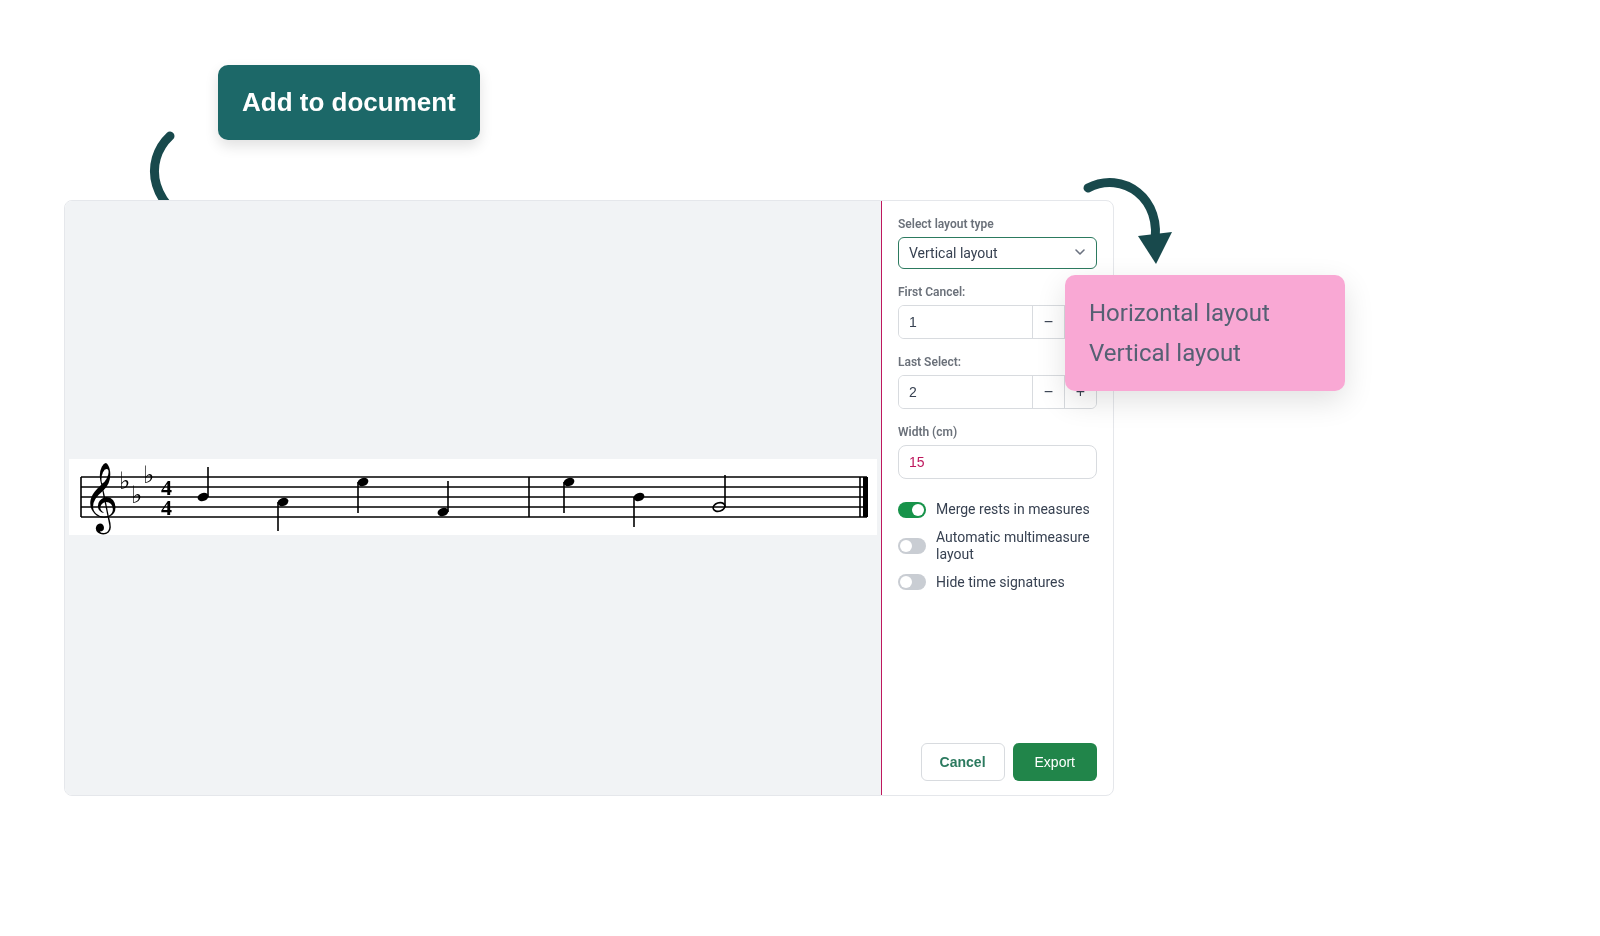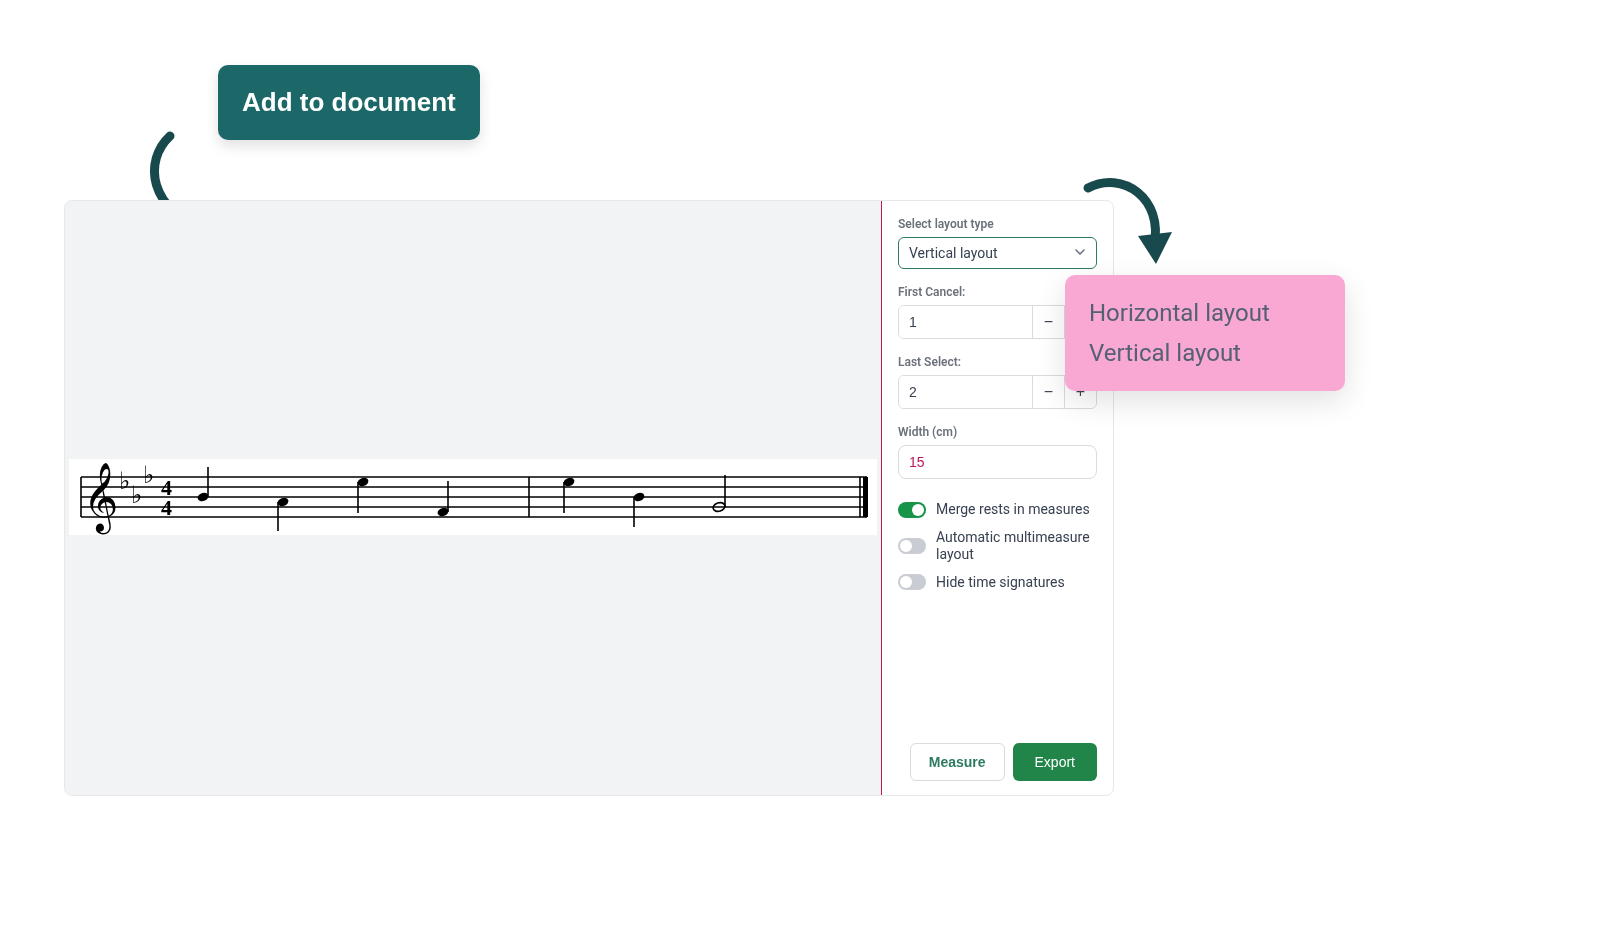--- a/index.html
+++ b/index.html
@@ -339,21 +339,21 @@
         <div class="toggle-label">Automatic multimeasure layout</div>
       </div>
       <div class="toggle-row">
         <div class="toggle off">
             <div class="knob"></div>
           </div>
         <div class="toggle-label">Hide time signatures</div>
       </div>
 
       <div class="footer-btns">
-        <button class="btn-secondary">Measure</button>
+        <button class="btn-secondary">Cancel</button>
         <button class="btn-primary">Export</button>
       </div>
 
     </div>
   </div>
 
   <div class="dropdown-pop">
     <div class="opt">Horizontal layout</div>
     <div class="opt">Vertical layout</div>
   </div>

